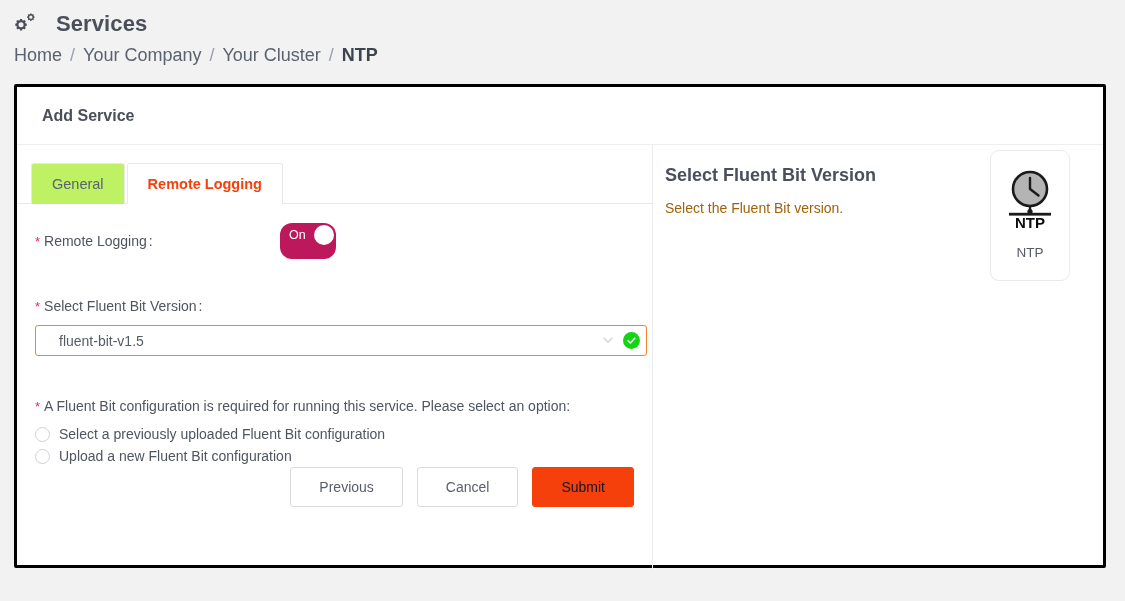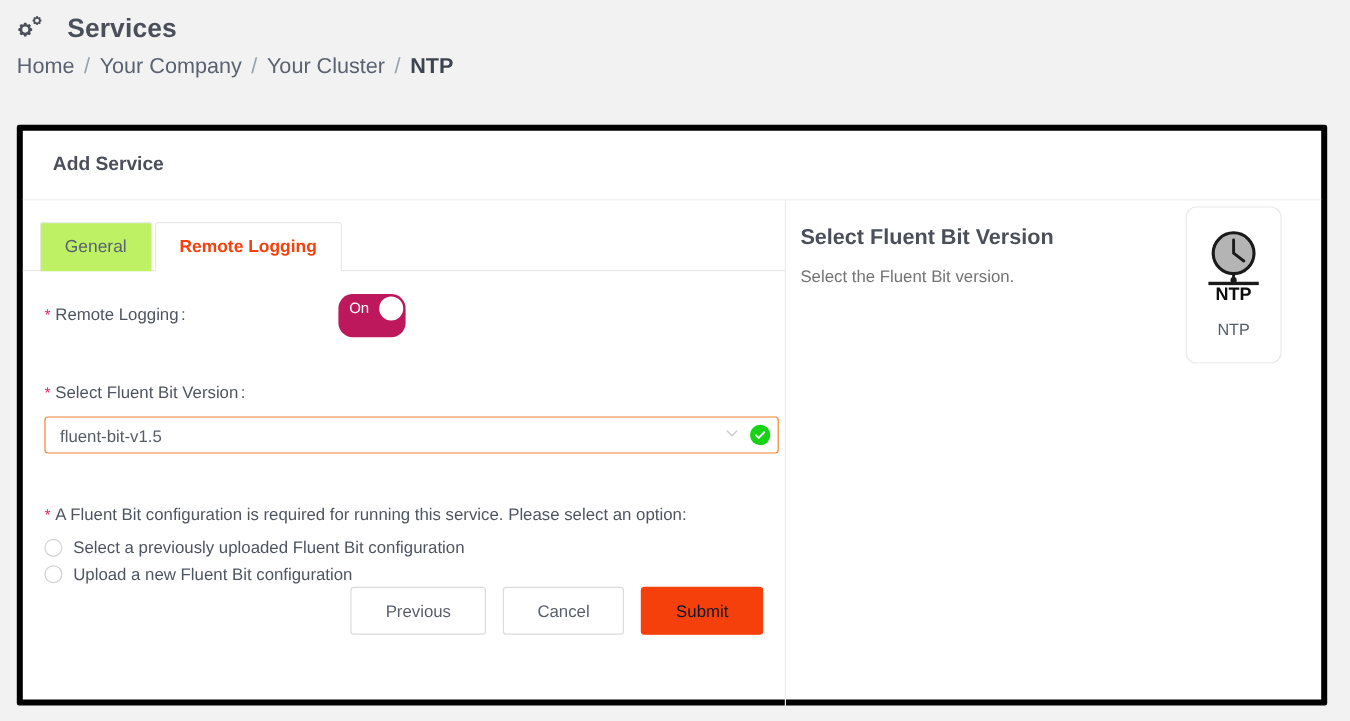--- a/index.html
+++ b/index.html
@@ -27,24 +27,24 @@
     display: flex; align-items: center;
     padding-left: 14px; height: 30px;
     font-size: 18px; color: #5a6270;
   }
   .crumb { color: #5a6270; text-decoration: none; }
   .crumb-sep { color: #9aa1ad; margin: 0 8px; }
   .crumb-current { color: #3d4450; font-weight: 700; }
 
   
   .card {
-    position: absolute; left: 14px; top: 104px;
+    position: absolute; left: 14px; top: 84px;
     width: 1092px; height: 484px;
     background: #ffffff;
-    border: 5px solid #000000;
+    border: 3px solid #000000;
     border-radius: 2px;
   }
   .card-head {
     height: 58px; display: flex; align-items: center;
     padding-left: 25px;
     border-bottom: 1px solid #eeeeee;
   }
   .card-head-title {
     font-size: 16px; font-weight: 700; color: #4a4f5a;
   }
@@ -113,21 +113,21 @@
 
   .label-select-version { margin-top: 45px; }
 
   .select-box {
     margin-top: 10px;
     width: 612px; height: 31px;
     border: 1px solid #f5822c;
     border-radius: 3px;
     background: #fff;
     display: flex; align-items: center;
-    padding: 0 6px 0 12px;
+    padding: 0 6px 0 23px;
     cursor: pointer;
   }
   .select-value {
     flex: 1; font-size: 14px; color: #555c66;
   }
   .chev {
     width: 12px; height: 12px; margin-right: 9px; opacity: .45;
   }
   .check-badge {
     width: 17px; height: 17px; border-radius: 50%;
@@ -168,21 +168,21 @@
   
   .right-pane {
     flex: 1; position: relative;
     padding: 16px 0 0 12px;
   }
   .right-title {
     font-size: 18px; font-weight: 700; color: #4a4f5a;
     margin: 0; padding-top: 4px;
   }
   .right-desc {
-    margin-top: 14px; font-size: 14px; color: #737373;
+    margin-top: 14px; font-size: 14px; color: #a16207;
   }
   .service-tile {
     position: absolute; right: 33px; top: 5px;
     width: 80px; height: 131px;
     border: 1px solid #eaeaea; border-radius: 9px;
     background: #fff;
     display: flex; flex-direction: column; align-items: center;
     padding-top: 16px;
     cursor: pointer;
   }

